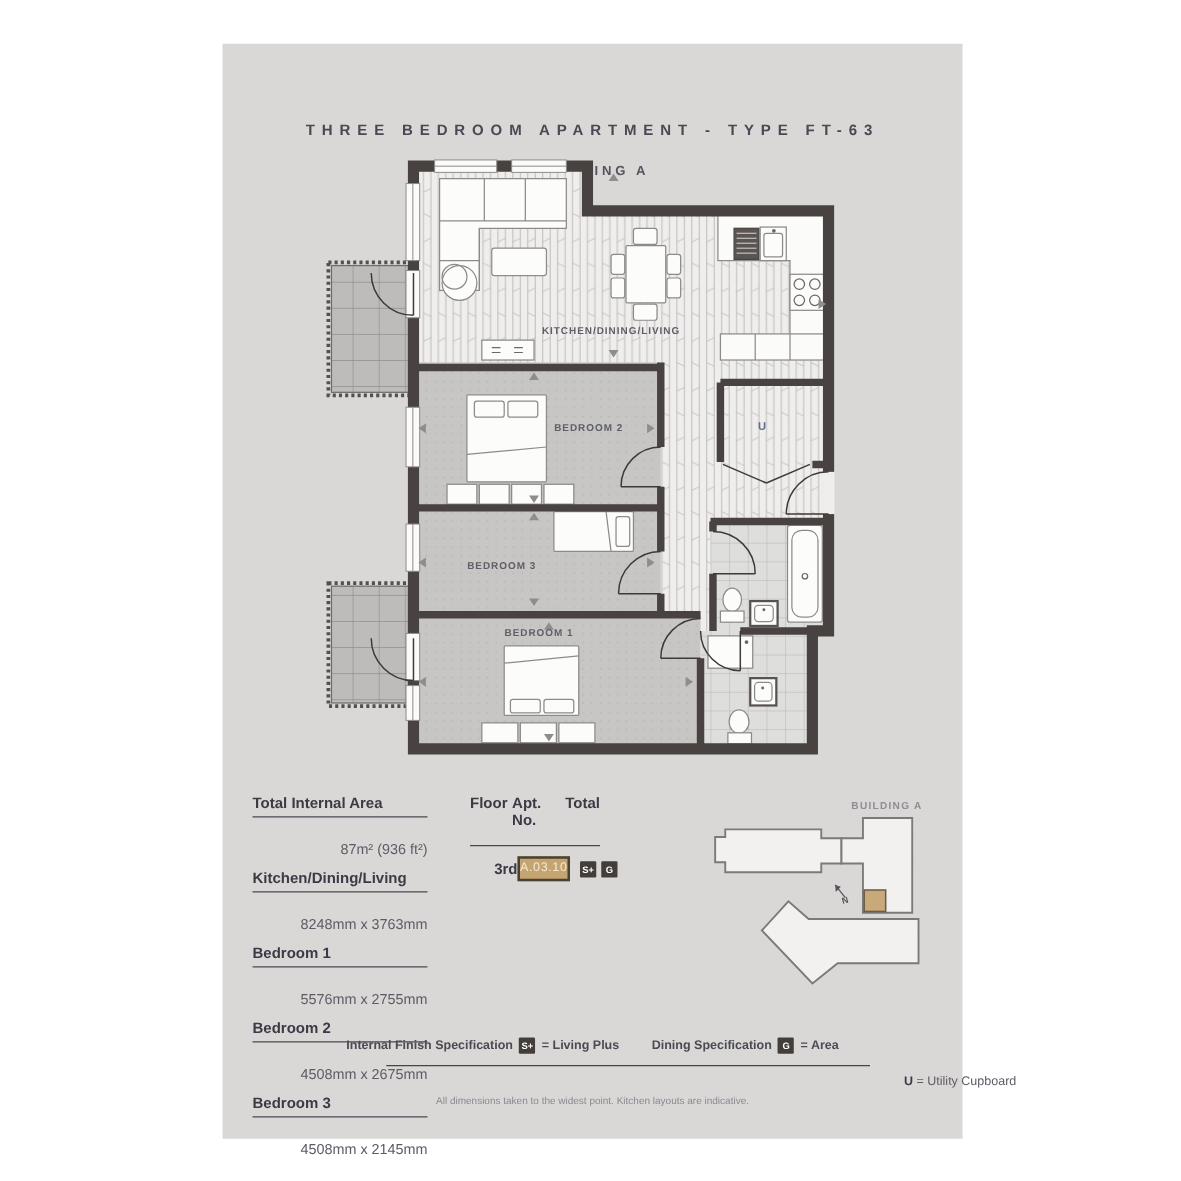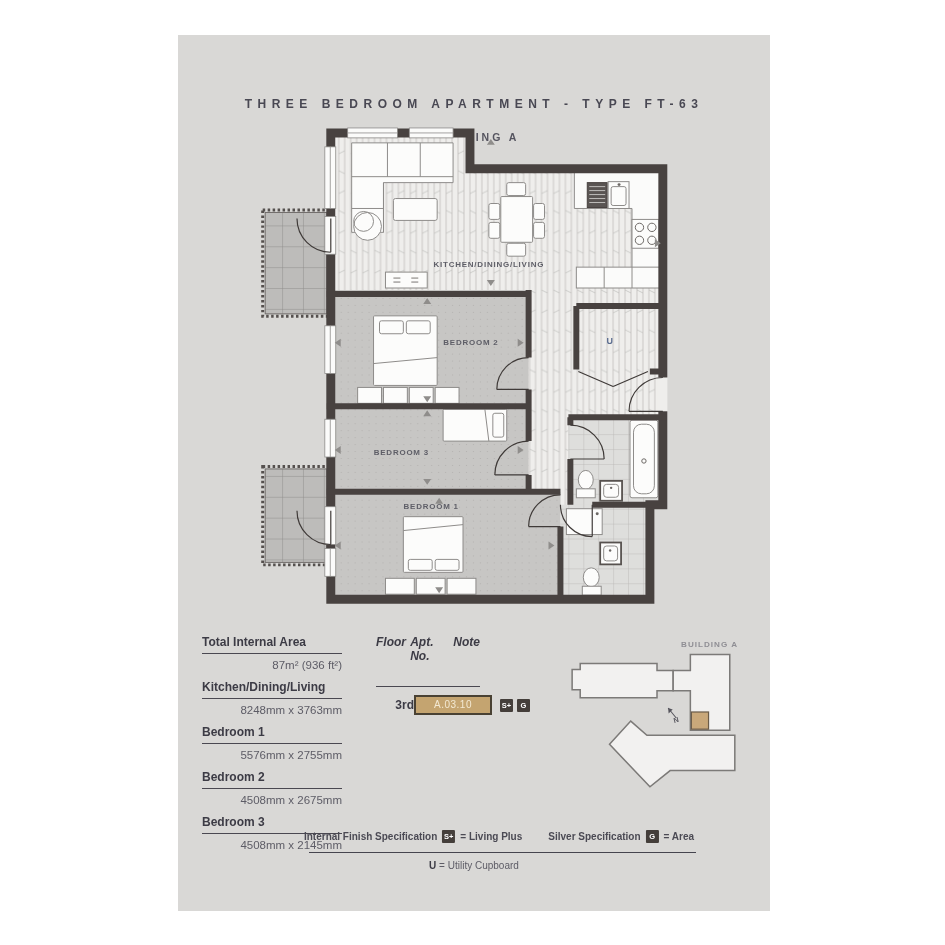--- a/index.html
+++ b/index.html
@@ -5,39 +5,39 @@
   html,body{margin:0;padding:0;background:#ffffff;font-family:"Liberation Sans",sans-serif;}
   .stage{position:relative;width:945px;height:945px;background:#ffffff;overflow:hidden;}
   .card{position:absolute;left:178px;top:35px;width:592px;height:876px;background:#d9d8d6;}
   .title{position:absolute;top:62px;left:0;width:100%;text-align:center;font-size:12px;font-weight:600;
          letter-spacing:5.5px;color:#494853;}
   .subtitle{position:absolute;top:96px;left:0;width:100%;text-align:center;font-size:10.5px;font-weight:600;
          letter-spacing:3px;color:#55545f;}
   .plan{position:absolute;left:60px;top:86px;}
   .dims{position:absolute;left:24px;top:600px;width:140px;}
   .dim-row{margin-bottom:9px;}
-  .dim-label{font-size:12px;font-weight:bold;color:#3c3b45;padding-bottom:4px;border-bottom:1.5px solid #4a4851;margin-bottom:5px;}
+  .dim-label{font-size:12px;font-weight:bold;color:#3c3b45;padding-bottom:4px;border-bottom:1.5px solid #4a4851;margin-bottom:20px;}
   .dim-value{font-size:11.5px;color:#5d5c66;text-align:right;}
   .unit{position:absolute;left:198px;top:600px;}
-  .unit-headers{display:flex;font-size:12px;font-weight:bold;color:#3c3b45;padding-bottom:23px;border-bottom:1.5px solid #4a4851;width:104px;font-style:italic;}
+  .unit-headers{display:flex;font-size:12px;font-weight:bold;color:#3c3b45;padding-bottom:13px;border-bottom:1.5px solid #4a4851;width:104px;}
   .uh-floor{width:38px;}
   .uh-apt{width:48px;}
   .unit-row{margin-top:8px;display:flex;align-items:center;}
   .unit-floor{width:38px;font-size:12px;font-weight:bold;color:#3c3b45;text-align:right;}
   .apt-box{background:#c4a470;border:2px solid #494133;color:#f3e9d3;font-size:10px;letter-spacing:.5px;
-           padding:2px 18px 3px;margin-right:8px;}
+           padding:2px 0 3px;margin-right:8px;}
   .badge{width:13px;height:13px;background:#443e3a;color:#ffffff;font-size:7.5px;font-weight:bold;
          display:inline-flex;align-items:center;justify-content:center;margin-right:4px;border-radius:1px;}
   .keyplan{position:absolute;left:382px;top:592px;}
   .legend{position:absolute;top:795px;left:50%;transform:translateX(-50%);white-space:nowrap;
-          display:flex;align-items:center;font-size:10px;color:#4b4a54;font-weight:600;margin-left:25px;}
+          display:flex;align-items:center;font-size:10px;color:#4b4a54;font-weight:600;}
   .legend .badge{margin:0 5px;}
   .legend .gap{display:inline-block;width:26px;}
   .legend-line{position:absolute;left:131px;top:817px;width:387px;border-top:1.5px solid #45444e;}
-  .utility-line{position:absolute;top:825px;left:0;width:100%;text-align:center;font-size:10px;color:#5d5c66;}
+  .utility-line{position:absolute;top:825px;left:0;width:100%;text-align:right;font-size:10px;color:#5d5c66;padding-left:43px;}
   .utility-line b{color:#3c3b45;}
   .note{position:absolute;top:840px;left:0;width:100%;text-align:center;font-size:8px;line-height:11.5px;color:#8a8992;}
 </style>
 </head>
 <body>
 
 <div class="stage">
   <div class="card">
 
     <div class="title">THREE BEDROOM APARTMENT - TYPE FT-63</div>
@@ -246,21 +246,21 @@
       <div class="dim-row">
         <div class="dim-label">Bedroom 3</div>
         <div class="dim-value">4508mm x 2145mm</div>
       </div>
     </div>
 
     <div class="unit">
       <div class="unit-headers">
         <span class="uh-floor">Floor</span>
         <span class="uh-apt">Apt. No.</span>
-        <span>Note</span>
+        <span>Total</span>
       </div>
       <div class="unit-row">
         <span class="unit-floor">3rd</span>
         <span class="apt-box">A.03.10</span>
         <span class="badge">S+</span>
         <span class="badge">G</span>
       </div>
     </div>
 
     <svg class="keyplan" width="192" height="172" viewBox="0 0 190 170">
@@ -276,25 +276,26 @@
         <path d="M107,80 L107.5,85.5 L111.5,81.5 Z" fill="#55545c"></path>
         <text x="113" y="95" font-family="Liberation Sans, sans-serif" font-size="7" font-weight="bold" fill="#55545c" transform="rotate(-15 113 95)">N</text>
       </g>
     </svg>
 
     <div class="legend">
       <span>Internal Finish Specification</span>
       <span class="badge">S+</span>
       <span>= Living Plus</span>
       <span class="gap"></span>
-      <span>Silver Specification</span>
+      <span>Dining Specification</span>
       <span class="badge">G</span>
       <span>= Area</span>
     </div>
     <div class="legend-line"></div>
 
     <div class="utility-line"><b>U</b><span> = Utility Cupboard</span></div>
 
     <div class="note">
+      <div>All dimensions taken to the widest point. Kitchen layouts are indicative.</div>
     </div>
 
   </div>
 </div>
 
 </body></html>

